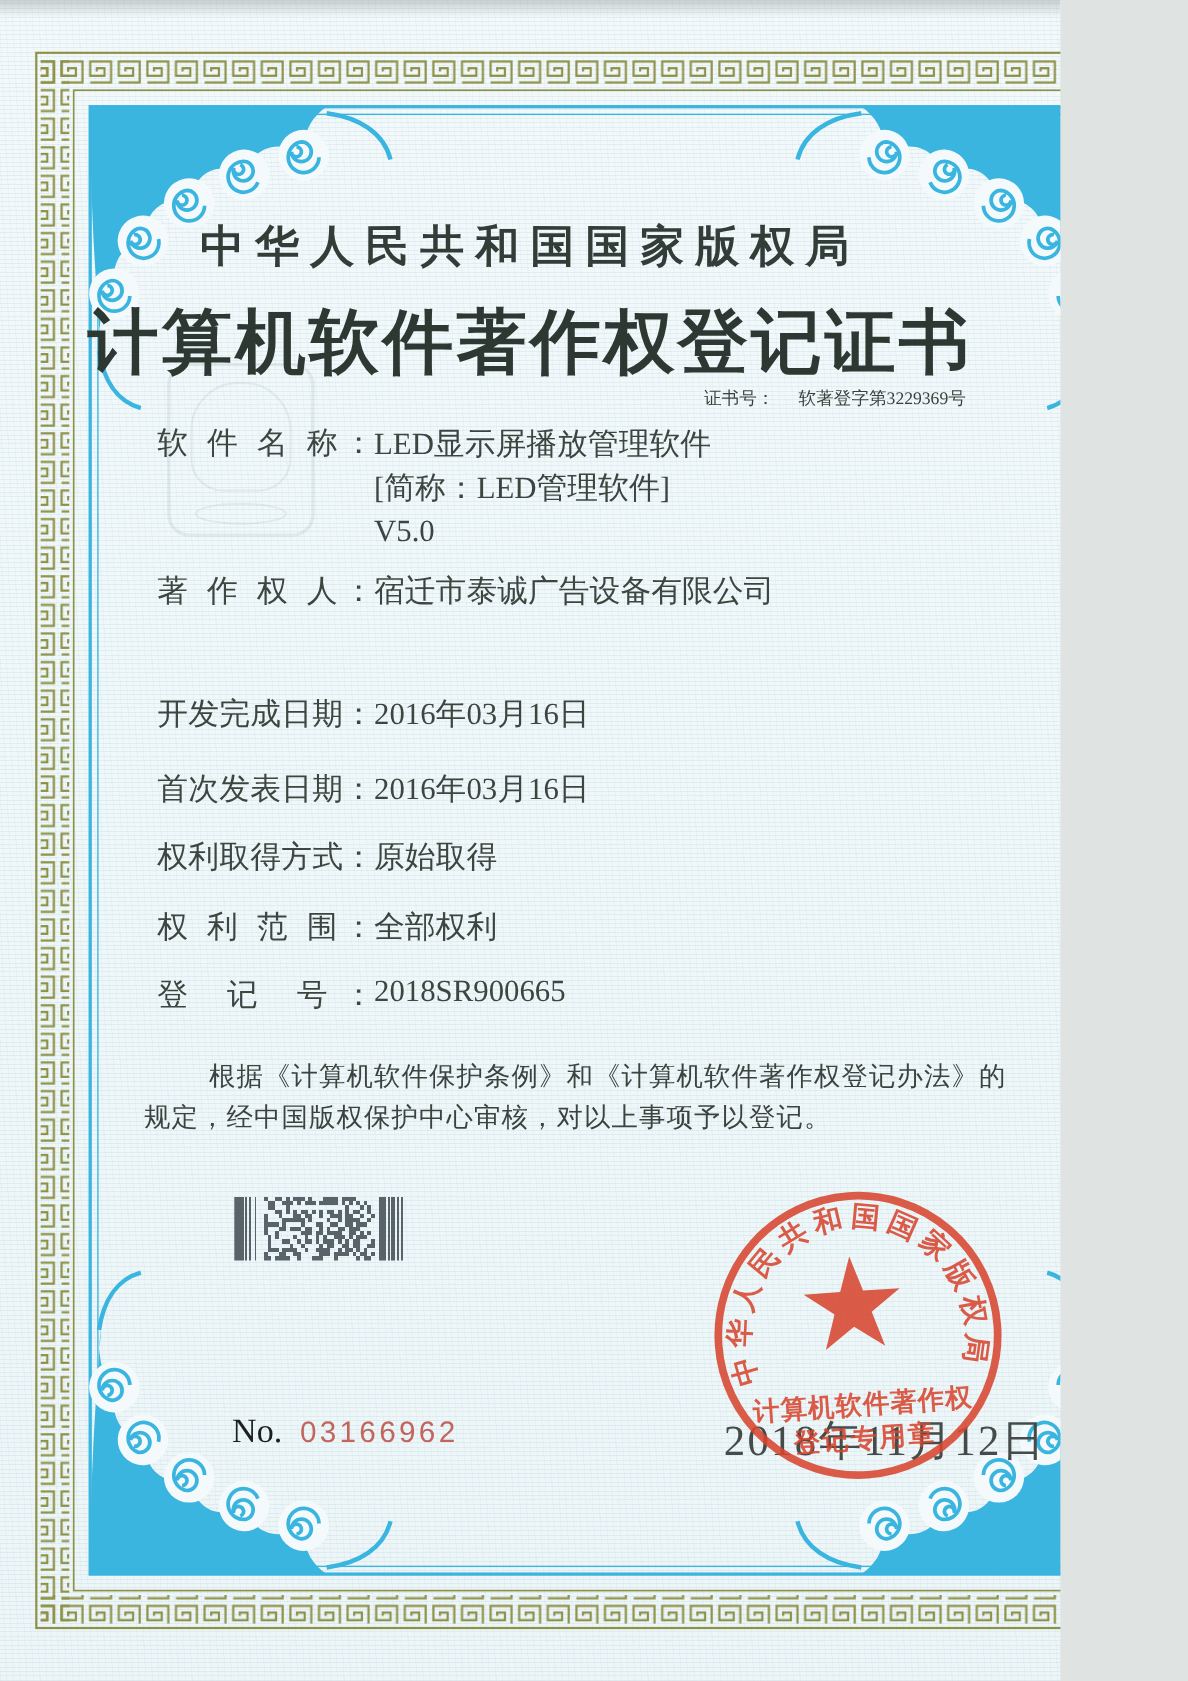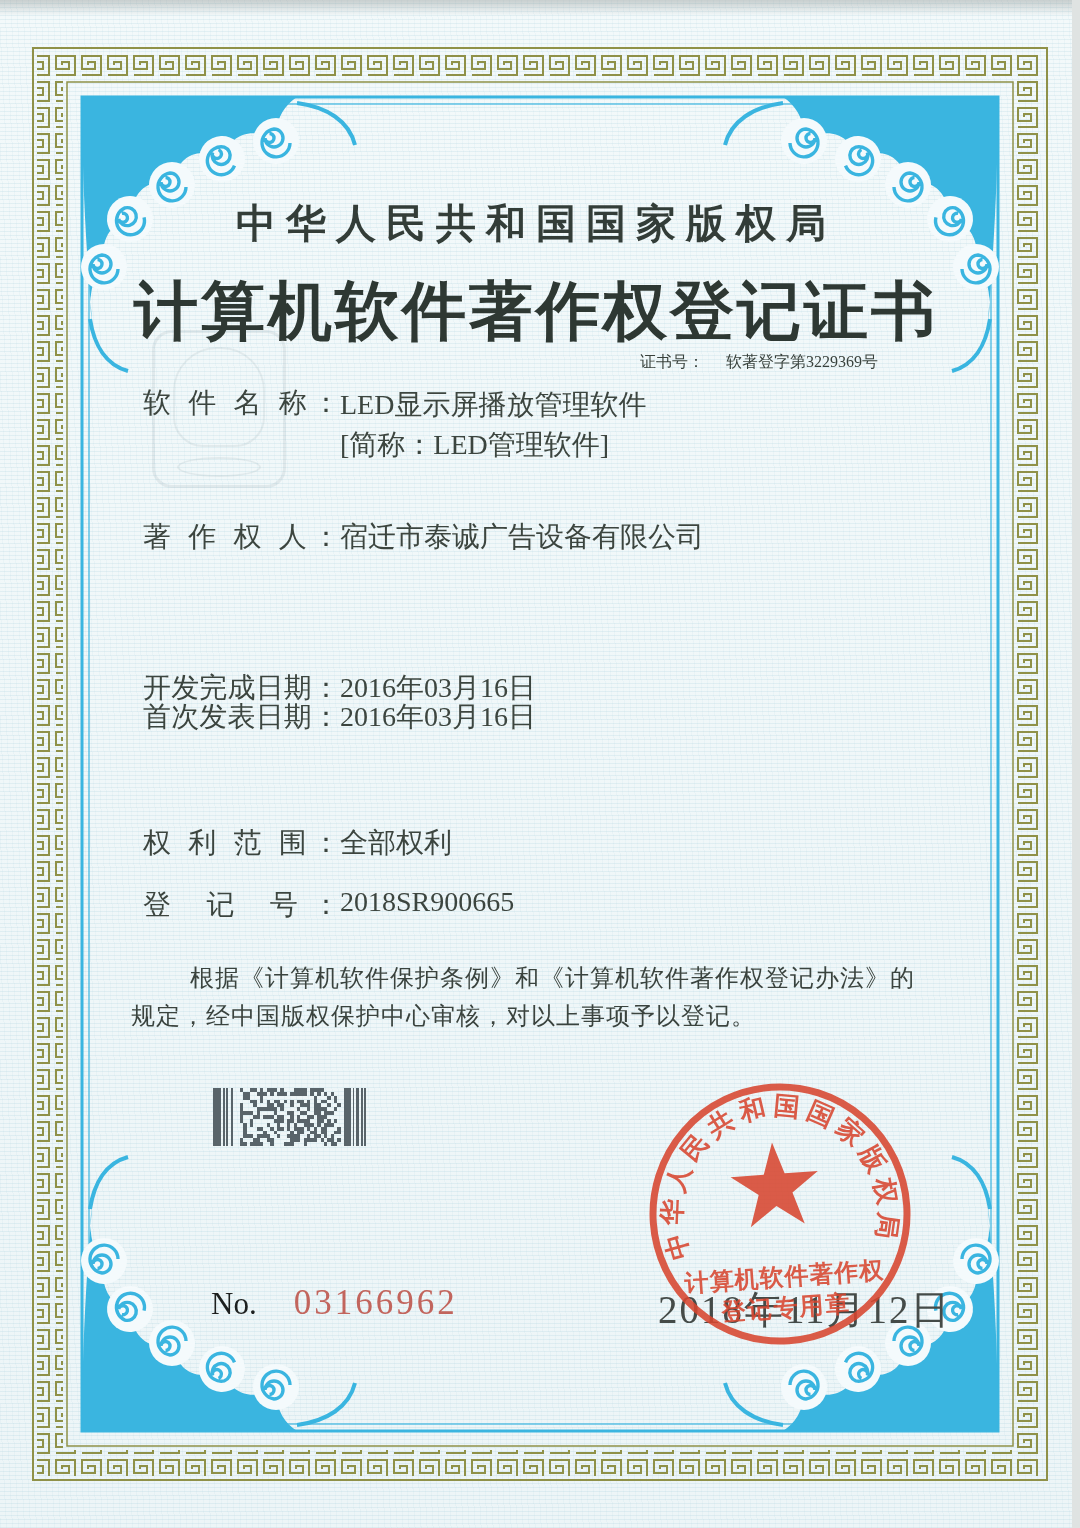--- a/index.html
+++ b/index.html
@@ -1,17 +1,17 @@
 <!DOCTYPE html>
 <html><head>
 <meta charset="utf-8">
 <style>
   html,body{margin:0;padding:0;background:#dfe3e2;}
   .page{
-    position:relative;width:1072px;height:1528px;overflow:hidden;
+    position:relative;width:964px;height:1528px;overflow:hidden;
     font-family:"Liberation Serif","DejaVu Serif",serif;
     color:#3c453f;
     background:
       repeating-linear-gradient(0deg, rgba(125,185,205,.15) 0 1px, rgba(255,255,255,0) 1px 4px),
       repeating-linear-gradient(87deg, rgba(125,185,205,.07) 0 1px, rgba(255,255,255,0) 1px 6px),
       linear-gradient(#f3f9fa,#edf5f7);
   }
   .scan-shade{position:absolute;left:0;top:0;width:100%;height:16px;
     background:linear-gradient(rgba(120,128,126,.35),rgba(120,128,126,0));}
   .decor{position:absolute;left:0;top:0;z-index:1;}
@@ -38,22 +38,22 @@
   .watermark .scr{position:absolute;left:18px;top:14px;width:88px;height:96px;
     border:2px solid rgba(145,165,172,.20);border-radius:44px 44px 30px 30px;}
   .watermark .base{position:absolute;left:22px;bottom:8px;width:80px;height:16px;
     border:2px solid rgba(145,165,172,.20);border-radius:50%;}
 
   .barcode{position:absolute;left:213px;top:1088px;width:158px;height:58px;}
   .barcode svg{width:100%;height:100%;}
 
   .serial{position:absolute;left:192px;top:1283px;white-space:nowrap;}
   .serial .no-lbl{font-size:31px;color:#1d201f;margin-left:19px;}
-  .serial .no-val{font-family:Liberation Serif, serif;
-    font-size:35px;color:#c2655d;letter-spacing:3px;margin-left:33px;}
+  .serial .no-val{font-family:Liberation Sans, sans-serif;
+    font-size:27px;color:#c2655d;letter-spacing:3px;margin-left:12px;}
 
   .issue-date{position:absolute;left:658px;top:1283px;font-size:39px;letter-spacing:2px;
     color:#454b48;white-space:nowrap;}
 
   .seal{position:absolute;left:630px;top:1064px;width:300px;height:300px;z-index:3;
     opacity:.87;transform:rotate(-3deg);}
 </style>
 </head>
 <body>
 
@@ -114,38 +114,43 @@
 
     <div class="certno">
       <span class="lbl">证书号：</span><span>软著登字第3229369号</span>
     </div>
 
     <div class="field-row" style="top:384px">
       <span class="field-label">软 件 名 称：</span>
       <span class="field-value">
         <span class="vline" style="line-height:41px">LED显示屏播放管理软件</span>
         <span class="vline" style="line-height:39px">[简称：LED管理软件]</span>
+        <span class="vline" style="line-height:39px">V5.0</span>
       </span>
     </div>
 
     <div class="field-row" style="top:518px">
       <span class="field-label">著 作 权 人：</span>
       <span class="field-value">宿迁市泰诚广告设备有限公司</span>
     </div>
 
-    <div class="field-row" style="top:669px">
+    <div class="field-row" style="top:630px">
       <span class="field-label">开发完成日期：</span>
       <span class="field-value">2016年03月16日</span>
     </div>
 
     <div class="field-row" style="top:698px">
       <span class="field-label">首次发表日期：</span>
       <span class="field-value">2016年03月16日</span>
     </div>
 
+    <div class="field-row" style="top:760px">
+      <span class="field-label">权利取得方式：</span>
+      <span class="field-value">原始取得</span>
+    </div>
 
     <div class="field-row" style="top:824px">
       <span class="field-label">权 利 范 围：</span>
       <span class="field-value">全部权利</span>
     </div>
 
     <div class="field-row" style="top:886px">
       <span class="field-label">登  记  号：</span>
       <span class="field-value">2018SR900665</span>
     </div>

